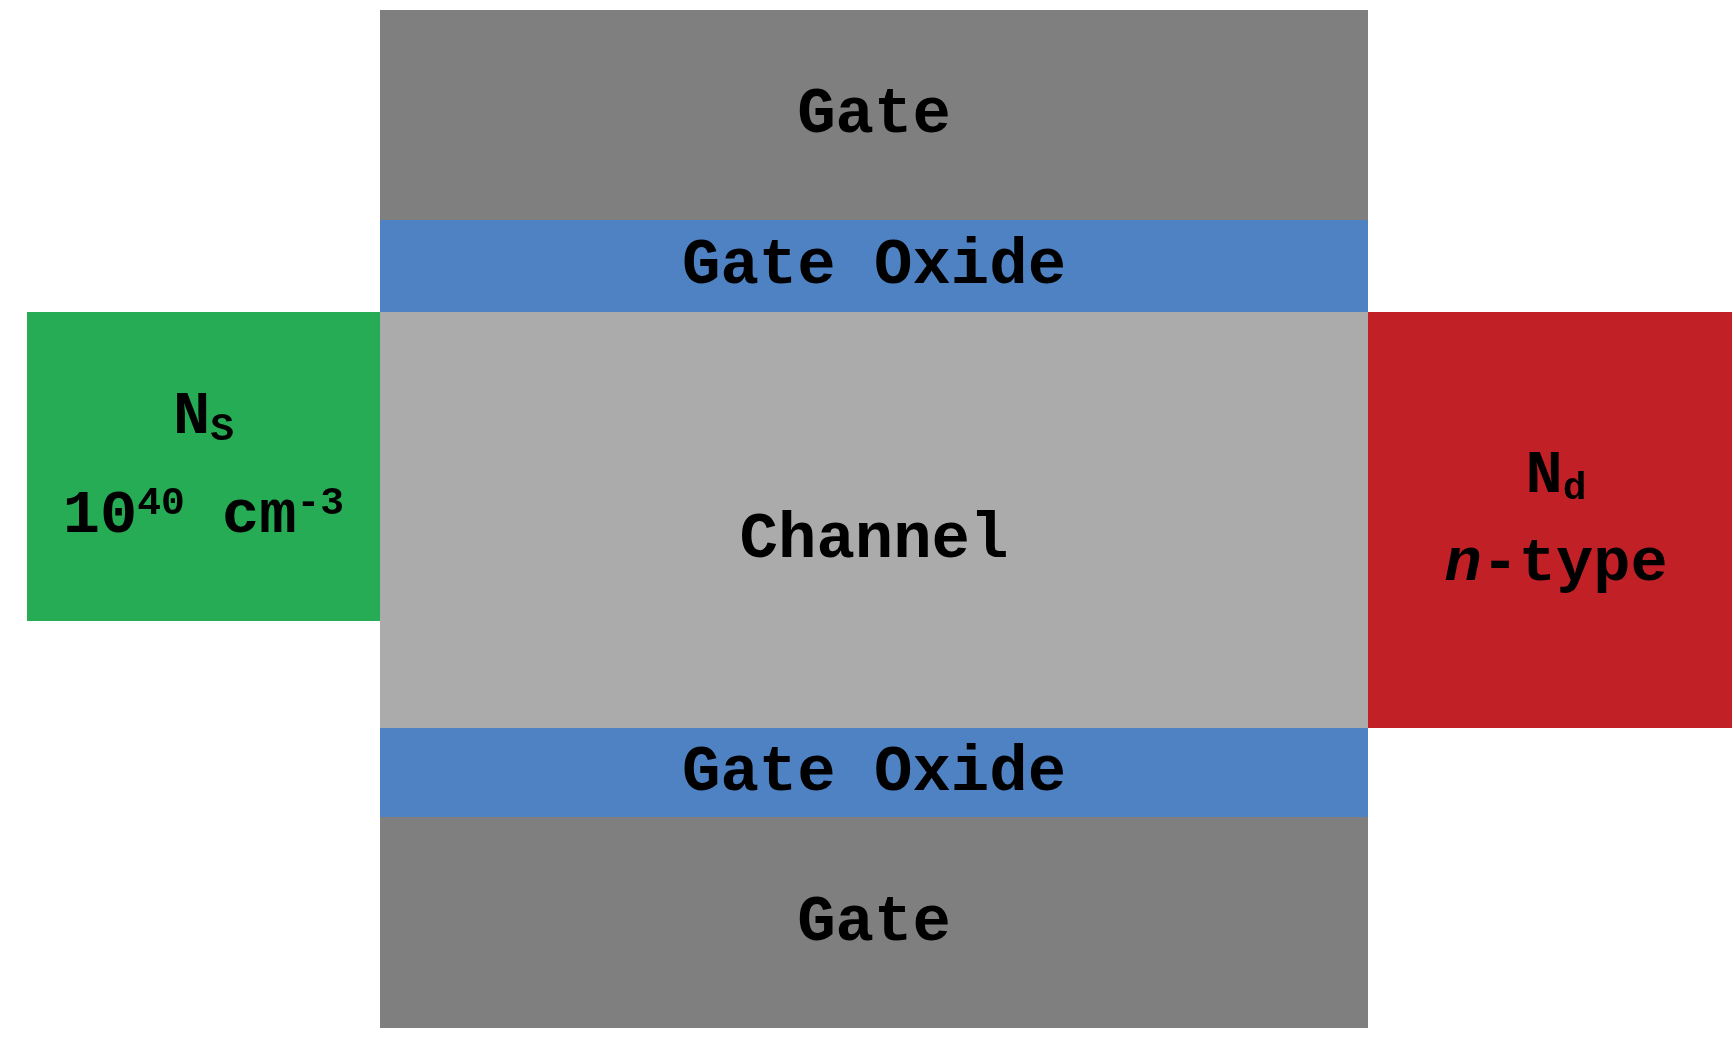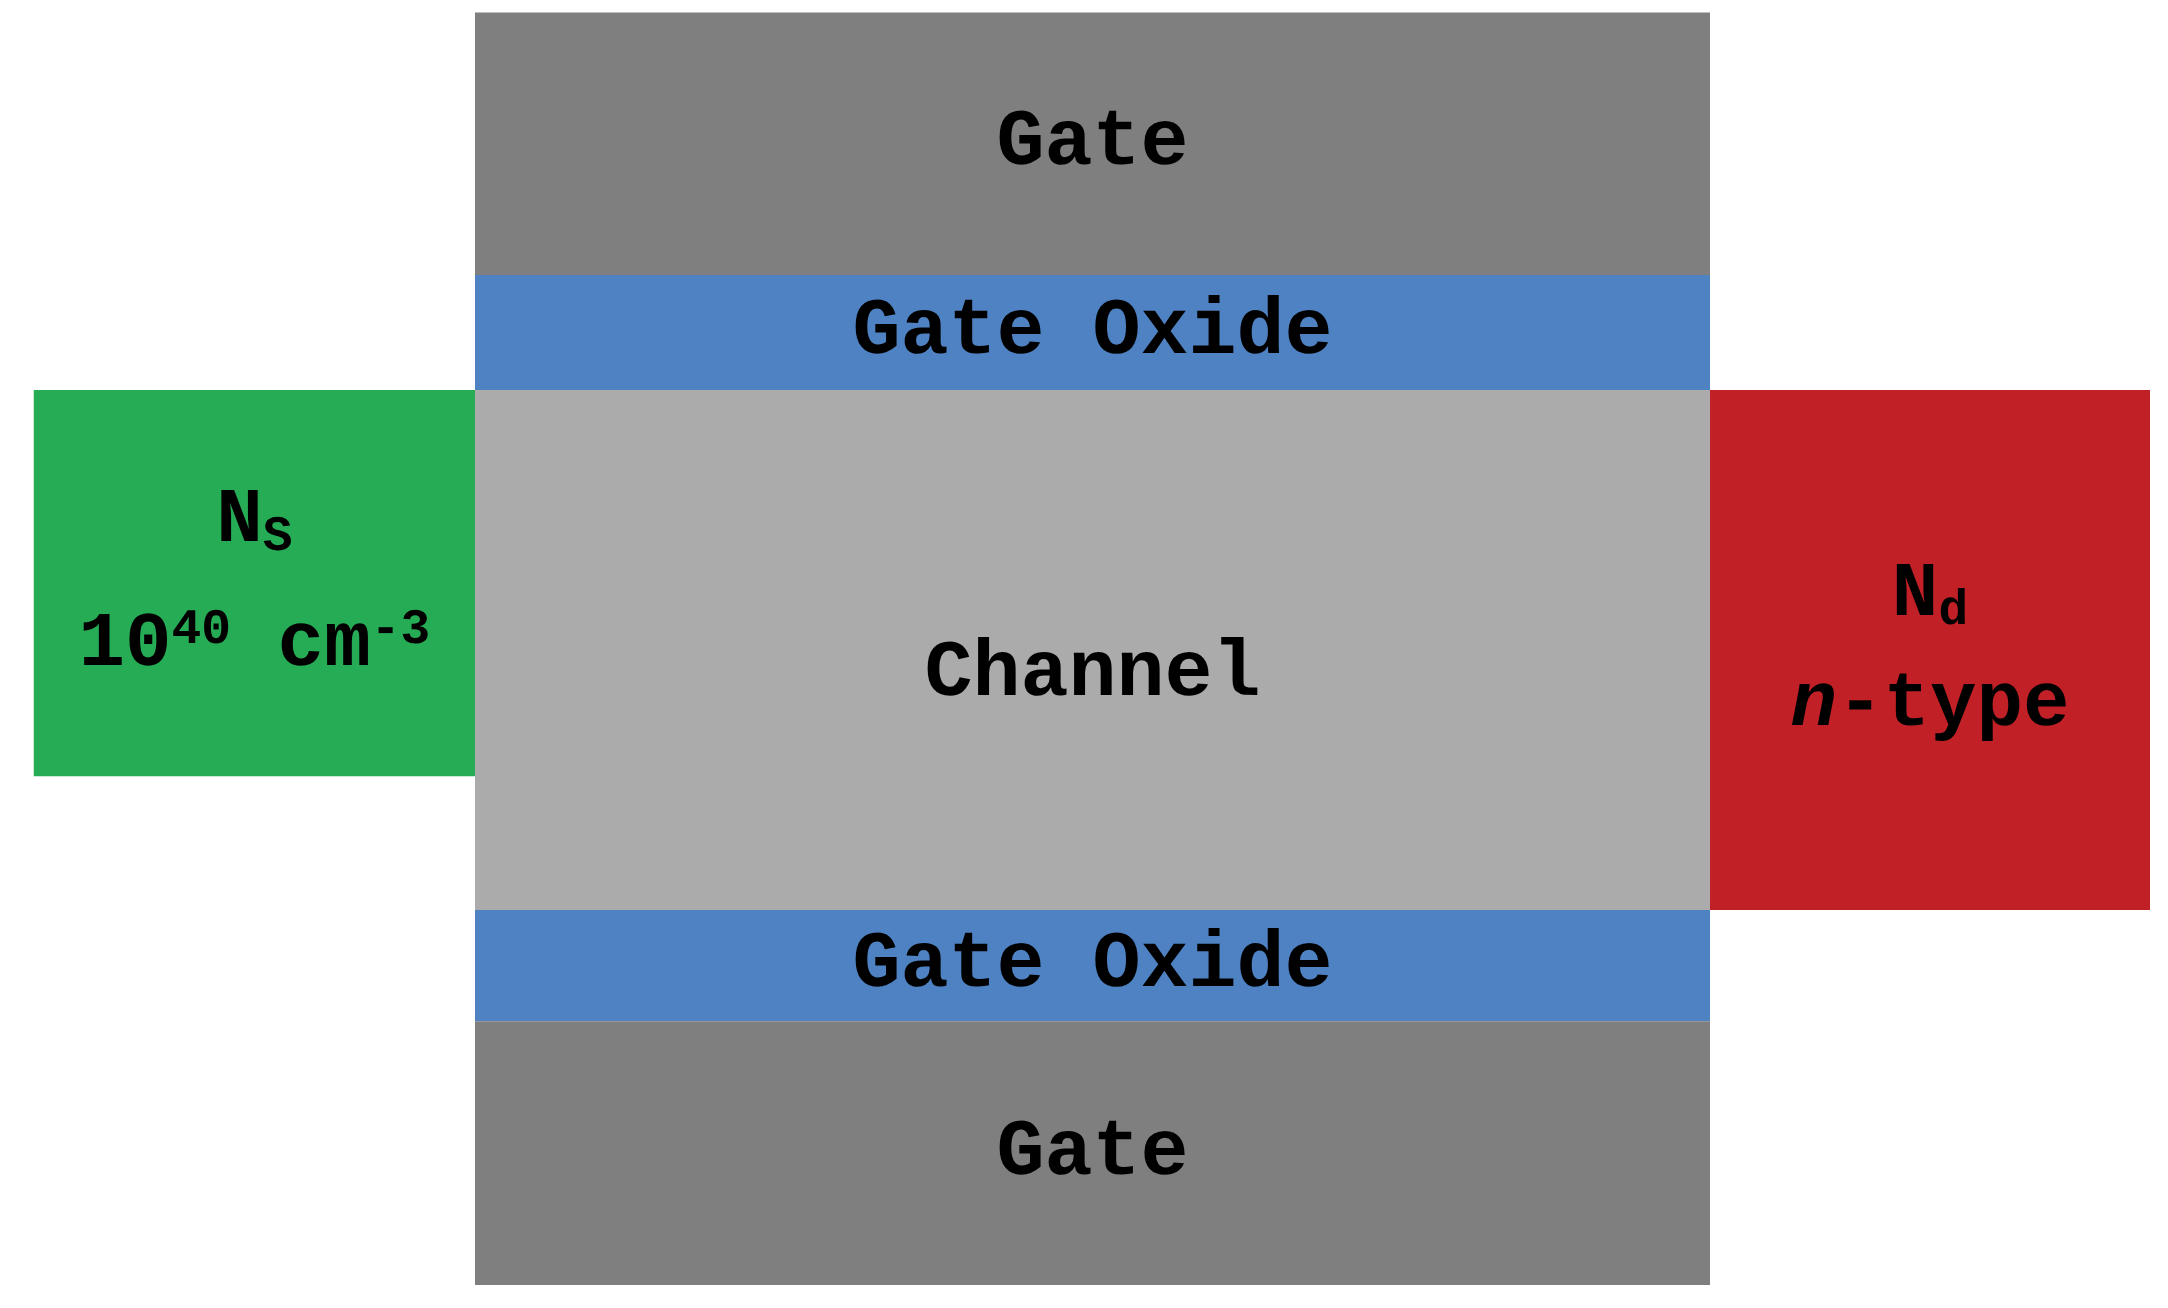--- a/index.html
+++ b/index.html
@@ -35,21 +35,21 @@
     letter-spacing: 0px;
   }
   
   .gate-top    { left: 380px; top: 10px;  width: 988px; height: 210px; background: var(--gate); }
   .oxide-top   { left: 380px; top: 220px; width: 988px; height: 92px;  background: var(--oxide); }
   .channel     { left: 380px; top: 312px; width: 988px; height: 456px; background: var(--channel); }
   .oxide-bot   { left: 380px; top: 728px; width: 988px; height: 89px;  background: var(--oxide); }
   .gate-bot    { left: 380px; top: 817px; width: 988px; height: 211px; background: var(--gate); }
   
   .source-box  { left: 27px;   top: 312px; width: 353px; height: 309px; background: var(--source); }
-  .drain-box   { left: 1368px; top: 312px; width: 352px; height: 416px; background: var(--drain); }
+  .drain-box   { left: 1368px; top: 312px; width: 352px; height: 416px; background: var(--drain); padding-left: 12px; }
 
   .doping-text {
     font-size: 62px;
     line-height: 74px;
     font-weight: bold;
   }
   .doping-text .line { display: block; }
   .sub {
     font-size: 0.64em;
     vertical-align: -0.18em;

